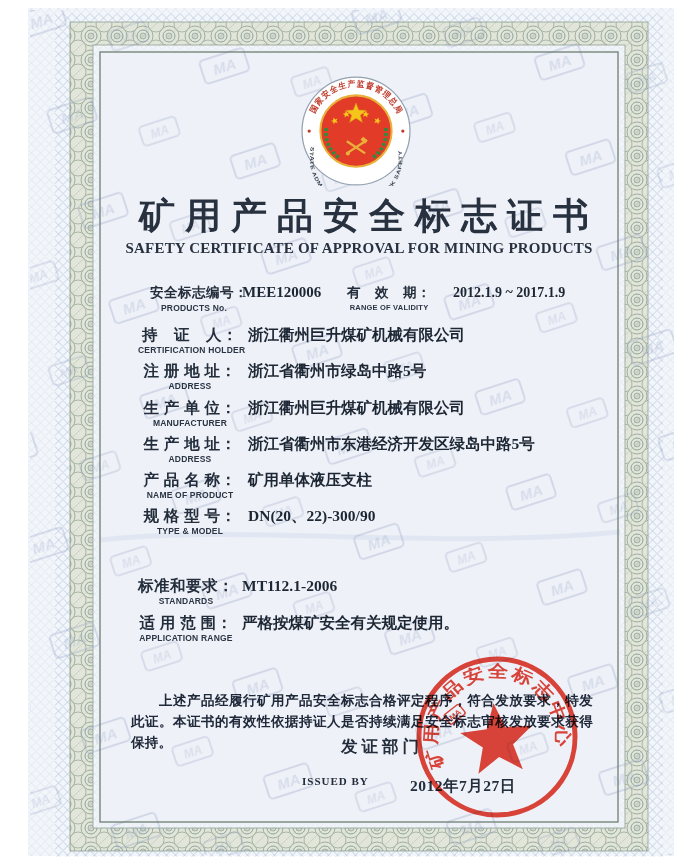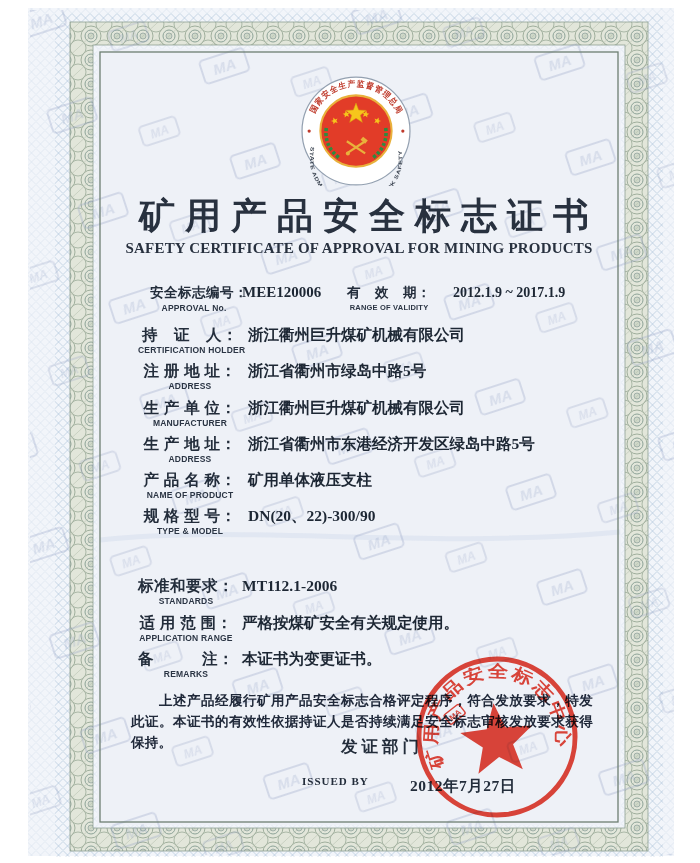--- a/index.html
+++ b/index.html
@@ -94,21 +94,21 @@
       <circle cx="-8" cy="6" r="2" fill="#e9b13c"></circle>
     </g>
   </svg>
 
   <div class="abs title-zh" style="left:97px;top:192px;width:524px">矿用产品安全标志证书</div>
   <div class="abs title-en" style="left:97px;top:240px;width:524px">SAFETY CERTIFICATE OF APPROVAL FOR MINING PRODUCTS</div>
 
   <div class="abs" style="left:150px;top:283px;white-space:nowrap">
     <span class="lblwrap" style="width:88px">
       <span class="zh small-zh">安全标志编号：</span>
-      <span class="en">APPROVAL No.</span>
+      <span class="en">PRODUCTS No.</span>
     </span><span class="val" style="font-size:15px;margin-left:4px">MEE120006</span>
   </div>
   <div class="abs" style="left:343px;top:283px;white-space:nowrap">
     <span class="lblwrap" style="width:92px">
       <span class="zh small-zh">有　效　期：</span>
       <span class="en" style="font-size:7.5px">RANGE OF VALIDITY</span>
     </span><span class="val" style="font-size:14px;margin-left:18px">2012.1.9 ~ 2017.1.9</span>
   </div>
 
   <div class="row" style="top:325px">
@@ -129,23 +129,20 @@
   <div class="row" style="top:506px">
     <span class="lblwrap"><span class="zh">规 格 型 号：</span><span class="en">TYPE &amp; MODEL</span></span><span class="val">DN(20、22)-300/90</span>
   </div>
 
   <div class="row g2" style="top:576px">
     <span class="lblwrap"><span class="zh">标准和要求：</span><span class="en">STANDARDS</span></span><span class="val">MT112.1-2006</span>
   </div>
   <div class="row g2" style="top:613px">
     <span class="lblwrap"><span class="zh">适 用 范 围：</span><span class="en">APPLICATION RANGE</span></span><span class="val">严格按煤矿安全有关规定使用。</span>
   </div>
-  <div class="row g2" style="top:649px">
-    <span class="lblwrap"><span class="zh">备　　　注：</span><span class="en">REMARKS</span></span><span class="val">本证书为变更证书。</span>
-  </div>
 
   <div class="abs statement" style="left:131px;top:690px;width:462px">上述产品经履行矿用产品安全标志合格评定程序，符合发放要求，特发此证。本证书的有效性依据持证人是否持续满足安全标志审核发放要求获得保持。</div>
 
   <div class="abs" style="left:302px;top:736px;width:156px">
     <div class="issuer-zh">发证部门</div>
     <div class="issuer-en">ISSUED BY</div>
   </div>
   <div class="abs date" style="left:410px;top:776px">2012年7月27日</div>
 
   <svg class="abs seal" style="left:412px;top:652px" width="170" height="170" viewBox="0 0 170 170">

